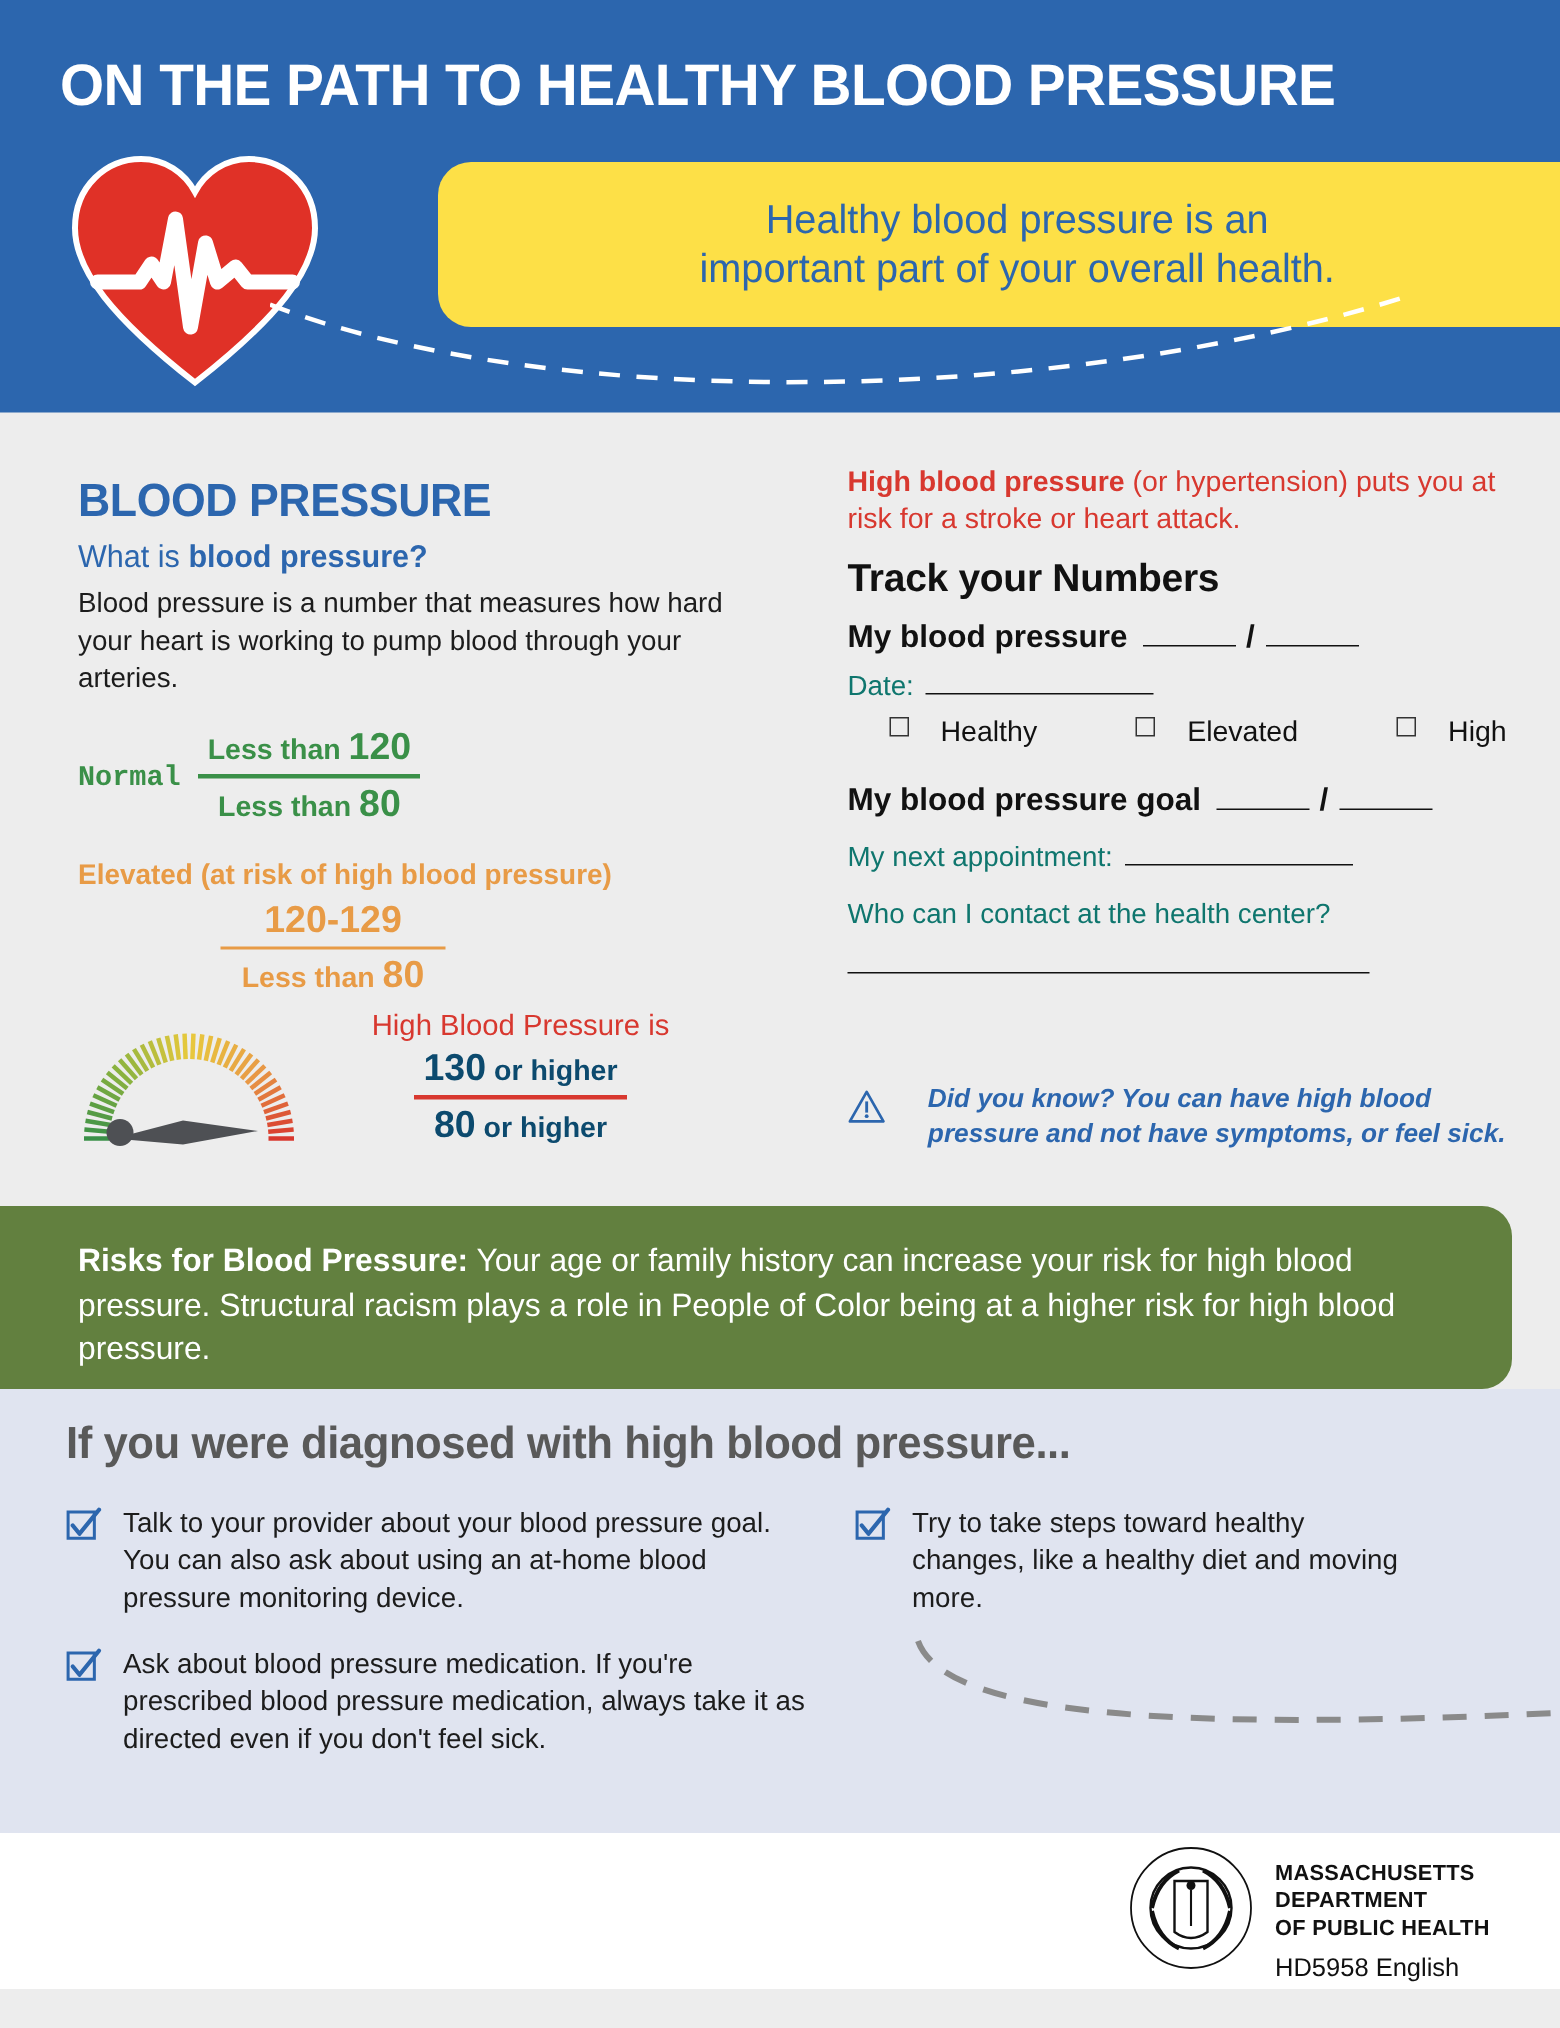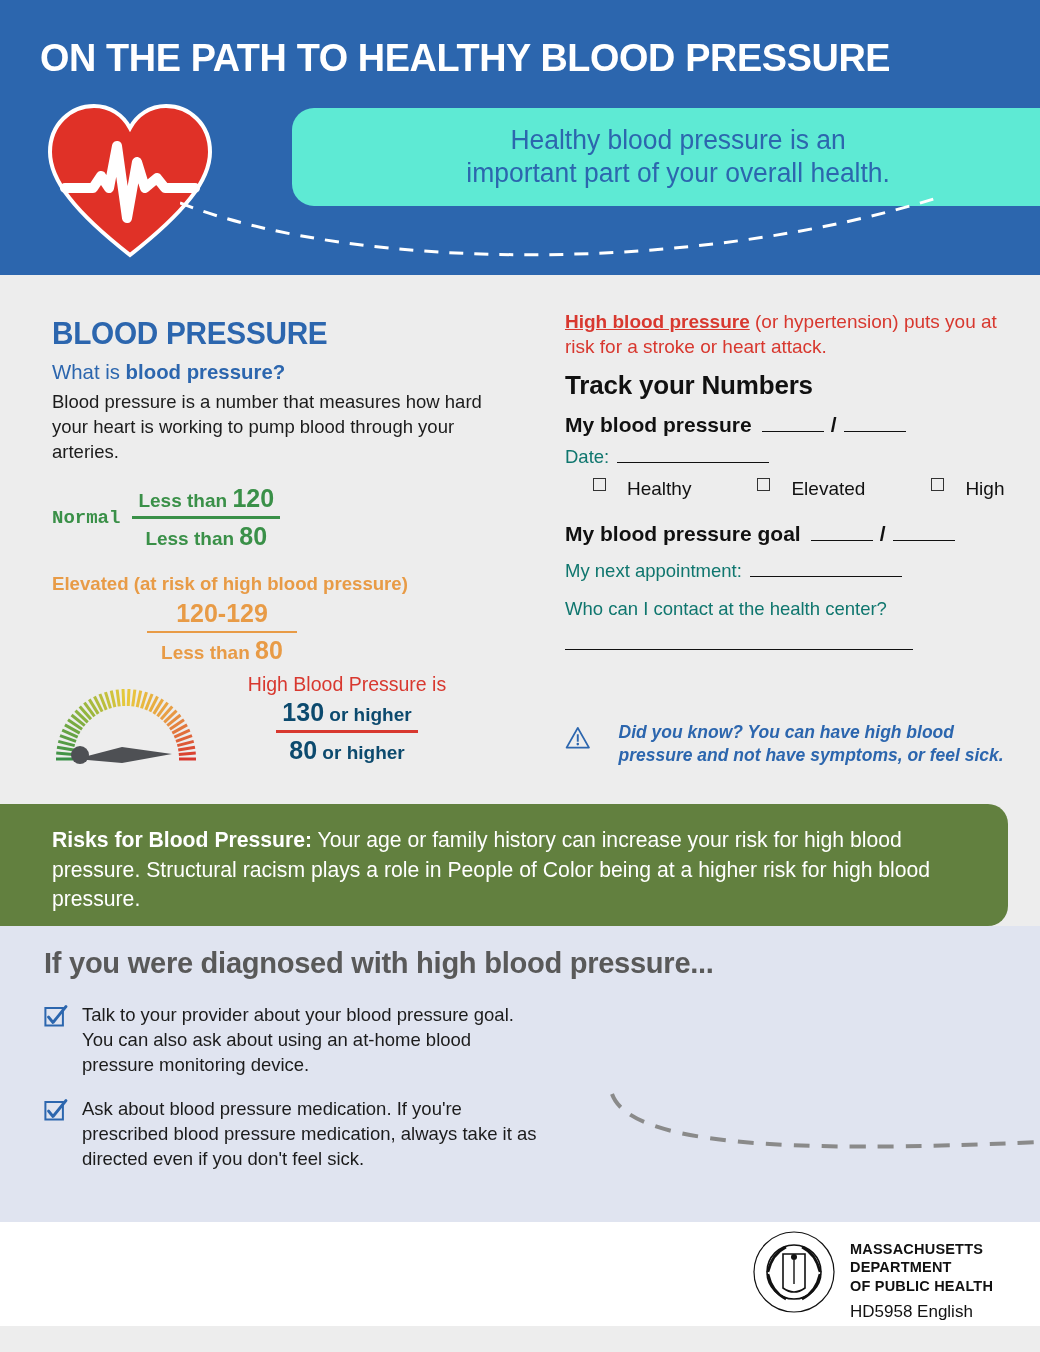--- a/index.html
+++ b/index.html
@@ -19,22 +19,22 @@
   .header-title {
     position: absolute; top: 36px; left: 40px;
     font-size: 39px; font-weight: bold; color: #ffffff;
     letter-spacing: -0.4px;
     font-family: "Liberation Sans Narrow", "Liberation Sans", sans-serif;
     transform: scaleX(0.97); transform-origin: left center;
     white-space: nowrap;
   }
   .heart-wrap { position: absolute; left: 45px; top: 100px; width: 170px; height: 160px; }
   .bubble {
-    position: absolute; left: 292px; top: 108px; width: 748px; height: 98px;
-    background: #5eead4; border-radius: 22px 0 0 22px;
+    position: absolute; left: 292px; top: 108px; width: 748px; height: 110px;
+    background: #fde047; border-radius: 22px 0 0 22px;
     display: flex; align-items: center; justify-content: center;
     text-align: center;
     padding-left: 24px;
   }
   .bubble-text {
     font-size: 27px; line-height: 1.22; color: #2c66ae;
     font-family: "Liberation Sans Narrow", "Liberation Sans", sans-serif;
     transform: scaleX(0.98);
   }
   .header-dash { position: absolute; left: 180px; top: 195px; width: 780px; height: 70px; }
@@ -96,21 +96,21 @@
   .high-title {
     font-size: 19.5px; color: #d8382f;
     font-family: "Liberation Sans Narrow", "Liberation Sans", sans-serif;
   }
 
   
   .hyper {
     font-size: 19px; line-height: 1.3; color: #d8382f;
     font-family: "Liberation Sans Narrow", "Liberation Sans", sans-serif;
   }
-  .hyper b { font-weight: bold; text-decoration: underline; }
+  .hyper b { font-weight: bold; }
   .track-title {
     margin-top: 11px; font-size: 26px; font-weight: bold; color: #111;
     font-family: "Liberation Sans Narrow", "Liberation Sans", sans-serif;
     letter-spacing: -0.2px;
   }
   .field-bold {
     margin-top: 12px; font-size: 21px; font-weight: bold; color: #111;
     font-family: "Liberation Sans Narrow", "Liberation Sans", sans-serif;
     display: flex; align-items: baseline; white-space: nowrap; text-align: right;
   }
@@ -393,20 +393,27 @@
     </div>
 
     <div class="tip" style="left:44px; top:170px; width:500px;">
       <svg class="tick-box" viewBox="0 0 24 24">
         <rect x="1.4" y="4" width="17.5" height="17.5" fill="none" stroke="#2c66ae" stroke-width="2"></rect>
         <path d="M4.5 13 L9 18.5 L22 2.5" fill="none" stroke="#2c66ae" stroke-width="2.8" stroke-linecap="round" stroke-linejoin="round"></path>
       </svg>
       <div class="tip-text">Ask about blood pressure medication. If you're prescribed blood pressure medication, always take it as directed even if you don't feel sick.</div>
     </div>
 
+    <div class="tip" style="left:570px; top:76px; width:370px;">
+      <svg class="tick-box" viewBox="0 0 24 24">
+        <rect x="1.4" y="4" width="17.5" height="17.5" fill="none" stroke="#2c66ae" stroke-width="2"></rect>
+        <path d="M4.5 13 L9 18.5 L22 2.5" fill="none" stroke="#2c66ae" stroke-width="2.8" stroke-linecap="round" stroke-linejoin="round"></path>
+      </svg>
+      <div class="tip-text">Try to take steps toward healthy changes, like a healthy diet and moving more.</div>
+    </div>
 
     <div style="position:absolute; left:600px; top:166px; width:440px; height:70px;">
       <svg viewBox="0 0 440 70" width="440" height="70">
         <path d="M12 2 C 30 52, 180 62, 438 50" fill="none" stroke="#8a8a8a" stroke-width="4" stroke-dasharray="16 12" stroke-linecap="butt"></path>
       </svg>
     </div>
   </div>
 
   <div class="footer">
     <div class="seal">

